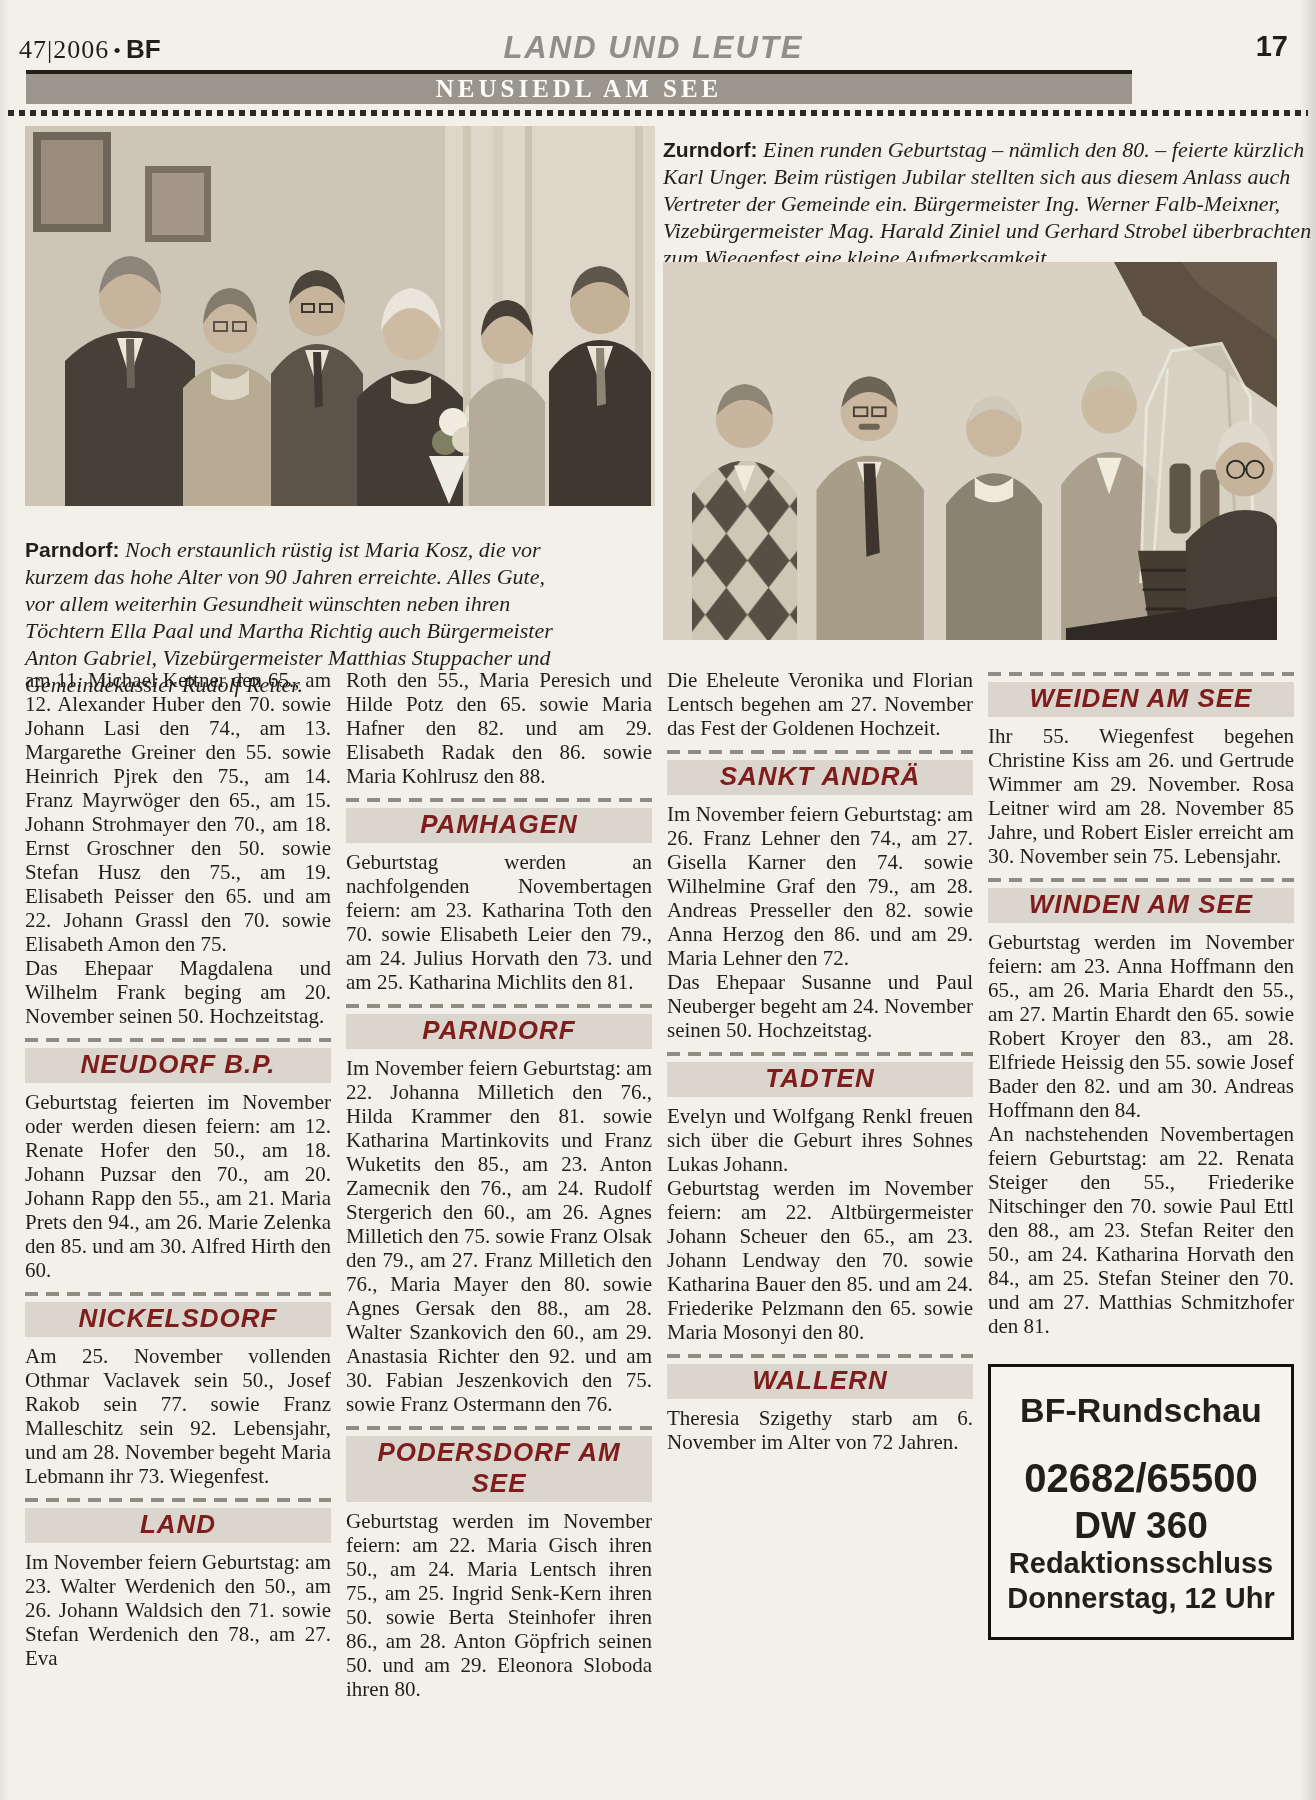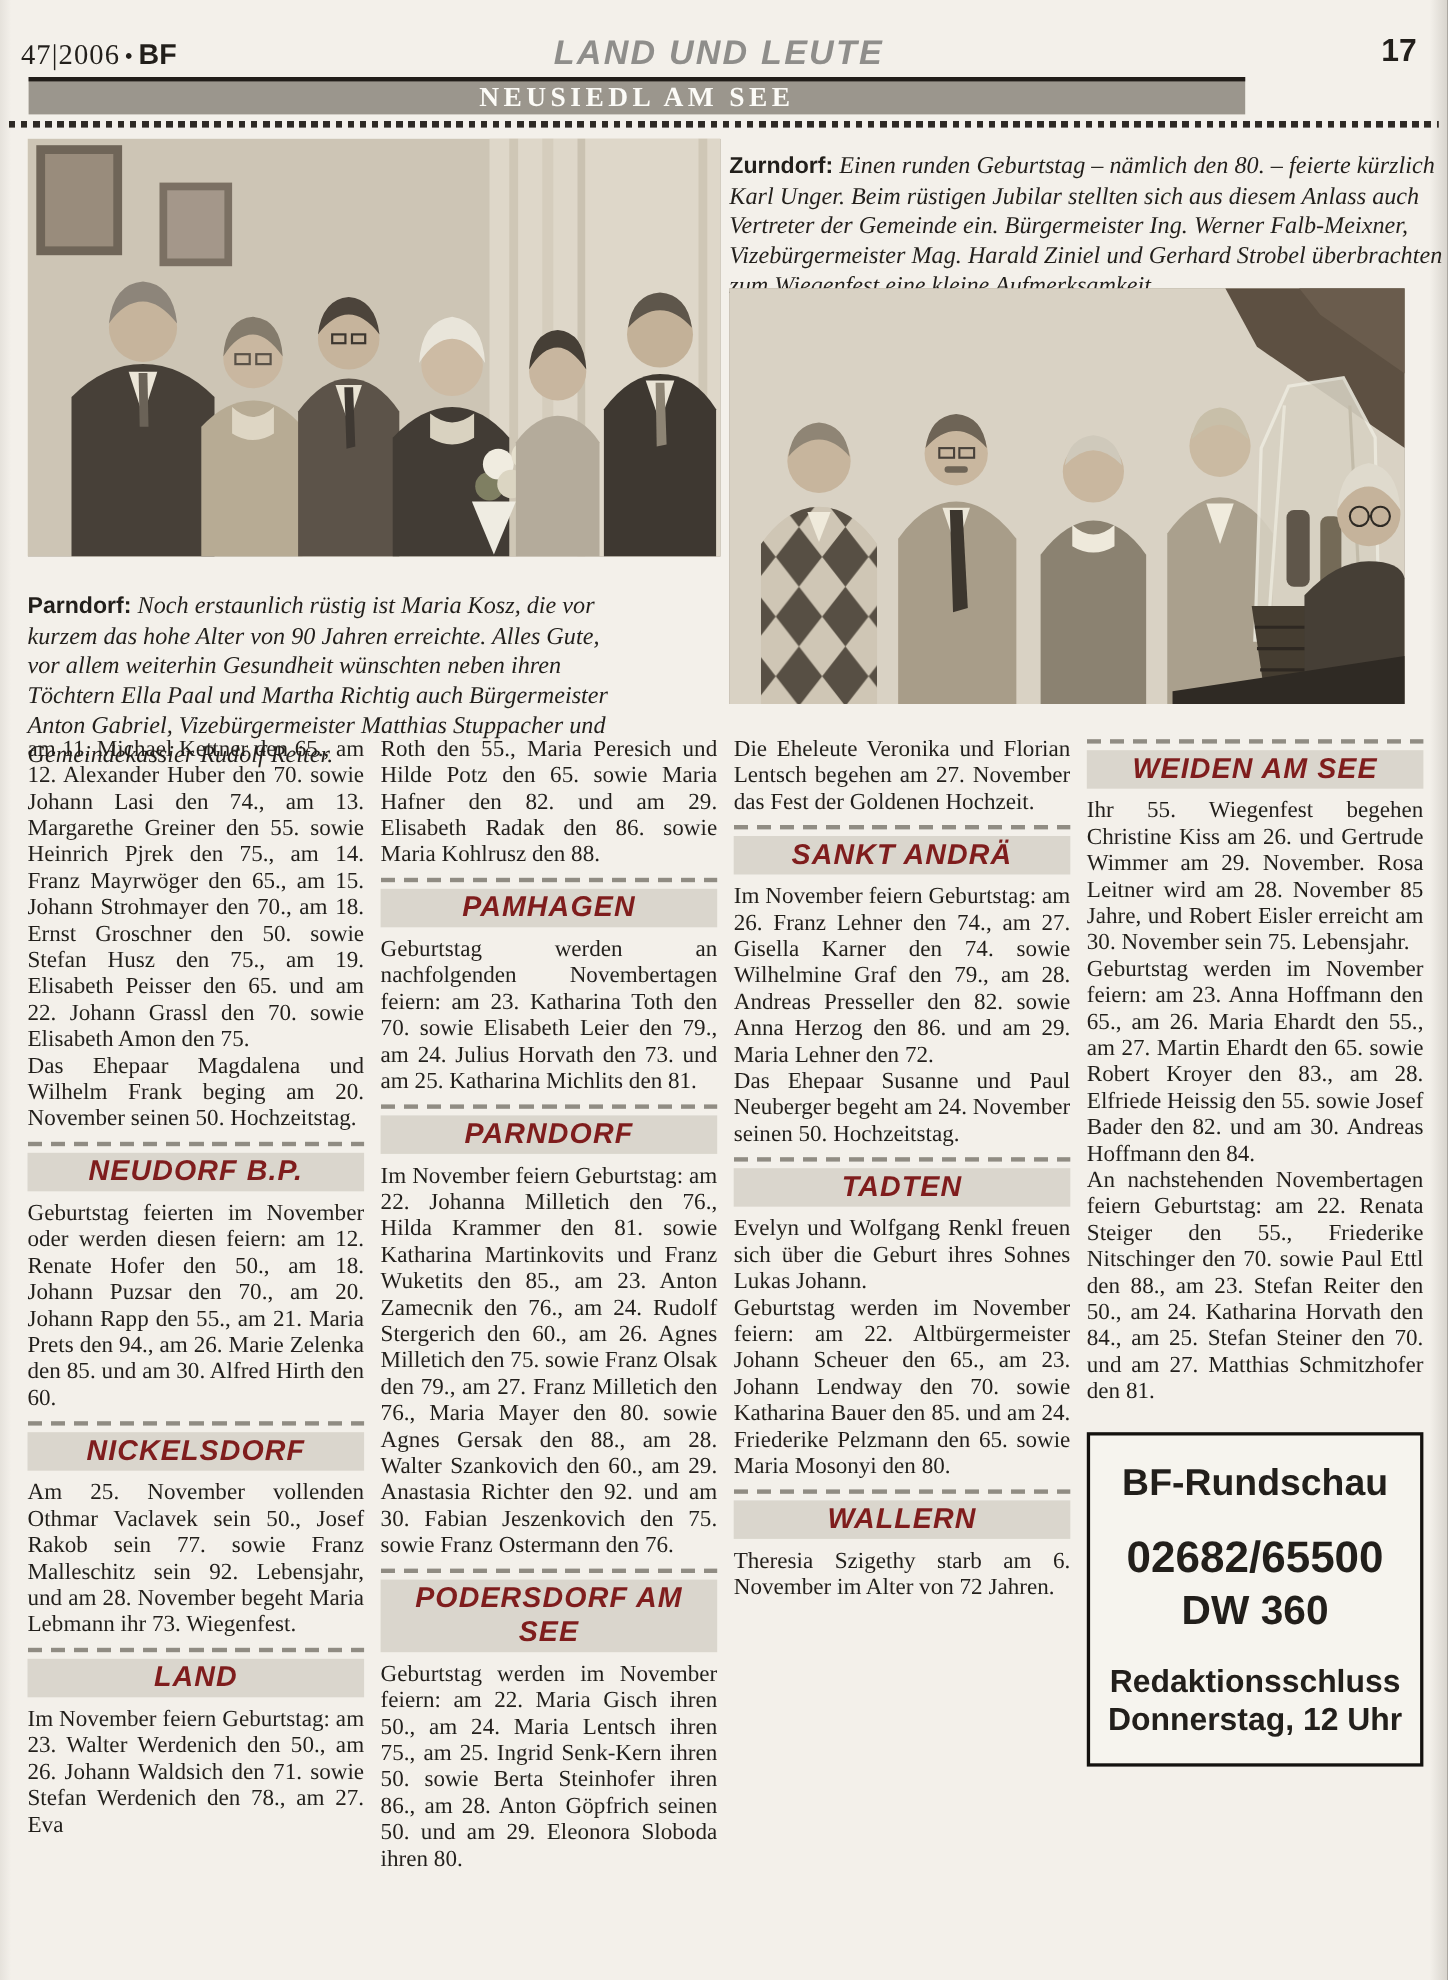--- a/index.html
+++ b/index.html
@@ -52,21 +52,21 @@
   .sect-bar{background:#dad6cd;color:#7f1d1d;text-align:center;
         font-family:"Liberation Sans",sans-serif;font-weight:bold;font-style:italic;
         font-size:26px;letter-spacing:1px;padding:1px 0 3px;}
 
   
   .infobox{margin-top:26px;border:3px solid #14120f;background:#f6f4ee;text-align:center;
         font-family:"Liberation Sans",sans-serif;font-weight:bold;padding:24px 8px 22px;}
   .infobox .title{font-size:34px;}
   .infobox .phone{font-size:40px;margin-top:26px;}
   .infobox .ext{font-size:37px;margin-top:4px;}
-  .infobox .deadline1{font-size:29px;margin-top:28px;}
+  .infobox .deadline1{font-size:29px;}
   .infobox .deadline2{font-size:29px;margin-top:2px;}
 </style>
 </head>
 <body>
 
 <div class="page">
 
   <div class="header">
     <div class="issue"><span>47|2006</span><span class="sep">•</span><span class="brand">BF</span></div>
     <div class="section-title">LAND UND LEUTE</div>
@@ -282,20 +282,24 @@
       </div>
       <p>Theresia Szigethy starb am 6. November im Alter von 72 Jahren.</p>
     </div>
 
     <div class="col">
       <div class="sect" style="margin-top:4px;">
         <div class="dashes"></div>
         <div class="sect-bar">WEIDEN AM SEE</div>
       </div>
       <p>Ihr 55. Wiegenfest begehen Christine Kiss am 26. und Gertrude Wimmer am 29. November. Rosa Leitner wird am 28. November 85 Jahre, und Robert Eisler erreicht am 30. November sein 75. Lebensjahr.</p>
+      <div class="sect">
+        <div class="dashes"></div>
+        <div class="sect-bar">WINDEN AM SEE</div>
+      </div>
       <p>Geburtstag werden im November feiern: am 23. Anna Hoffmann den 65., am 26. Maria Ehardt den 55., am 27. Martin Ehardt den 65. sowie Robert Kroyer den 83., am 28. Elfriede Heissig den 55. sowie Josef Bader den 82. und am 30. Andreas Hoffmann den 84.</p>
       <p>An nachstehenden Novembertagen feiern Geburtstag: am 22. Renata Steiger den 55., Friederike Nitschinger den 70. sowie Paul Ettl den 88., am 23. Stefan Reiter den 50., am 24. Katharina Horvath den 84., am 25. Stefan Steiner den 70. und am 27. Matthias Schmitzhofer den 81.</p>
 
       <div class="infobox">
         <div class="title">BF-Rundschau</div>
         <div class="phone">02682/65500</div>
         <div class="ext">DW 360</div>
         <div class="deadline1">Redaktionsschluss</div>
         <div class="deadline2">Donnerstag, 12 Uhr</div>
       </div>

